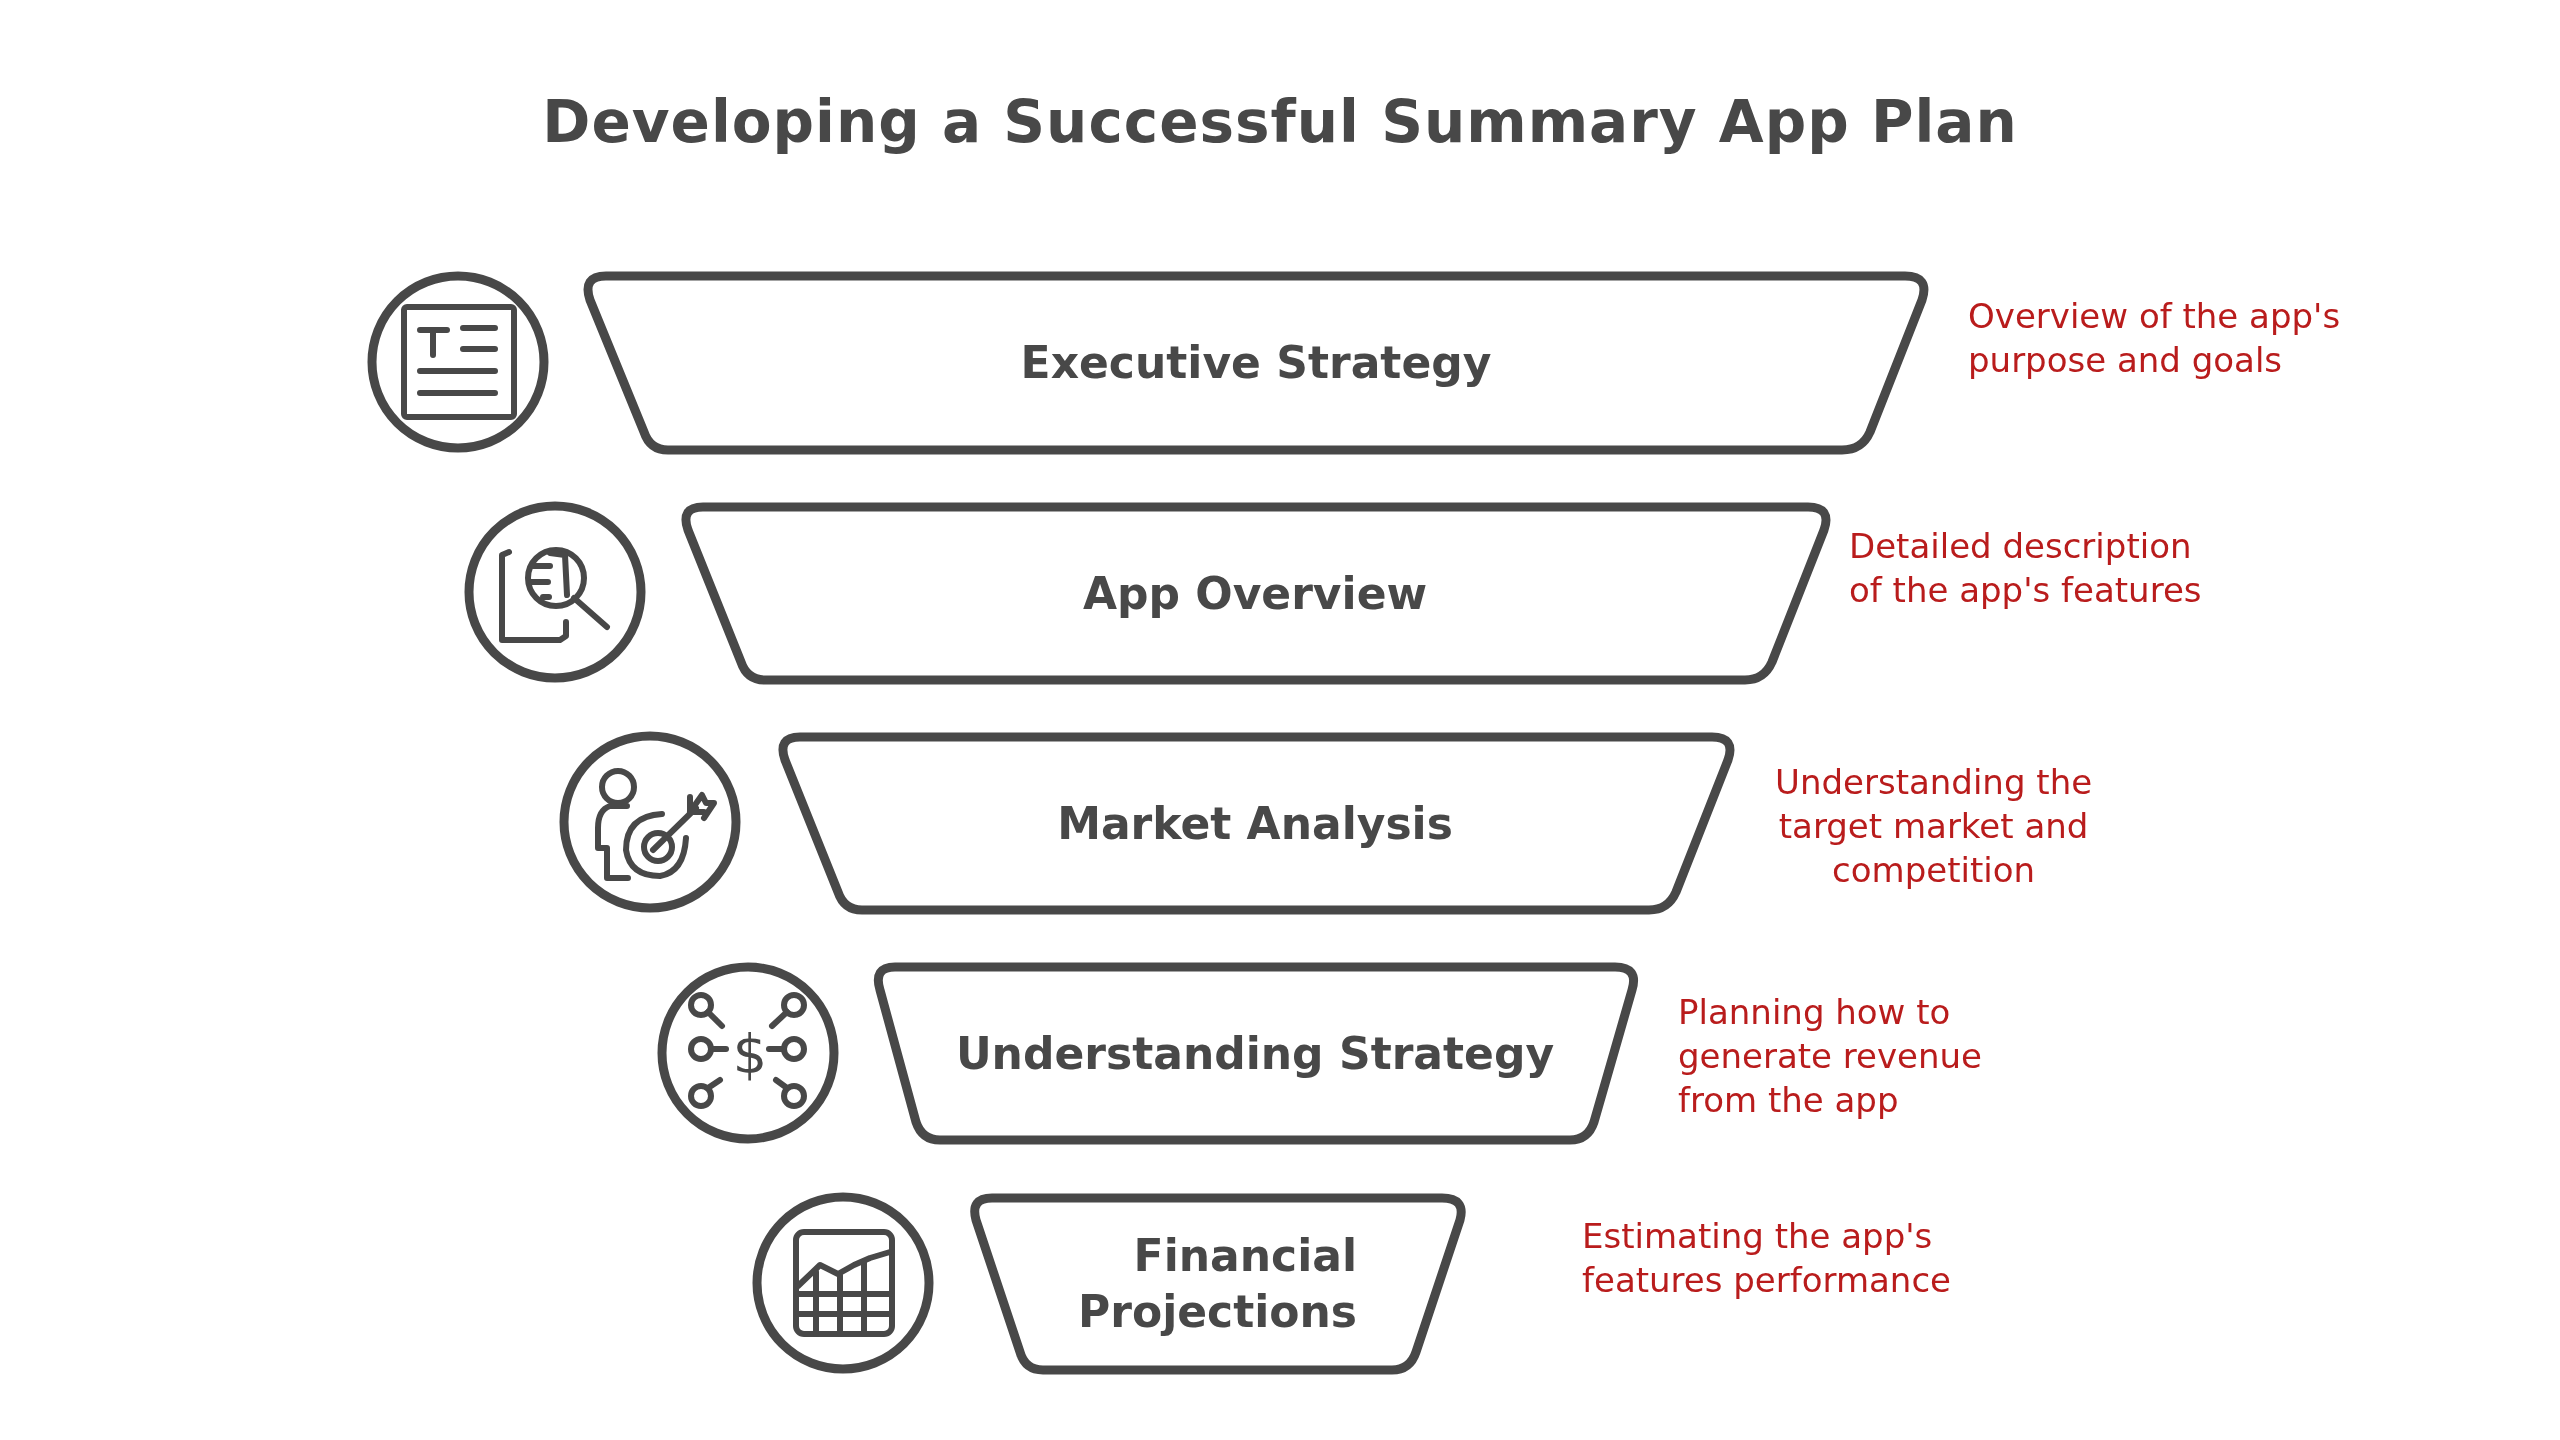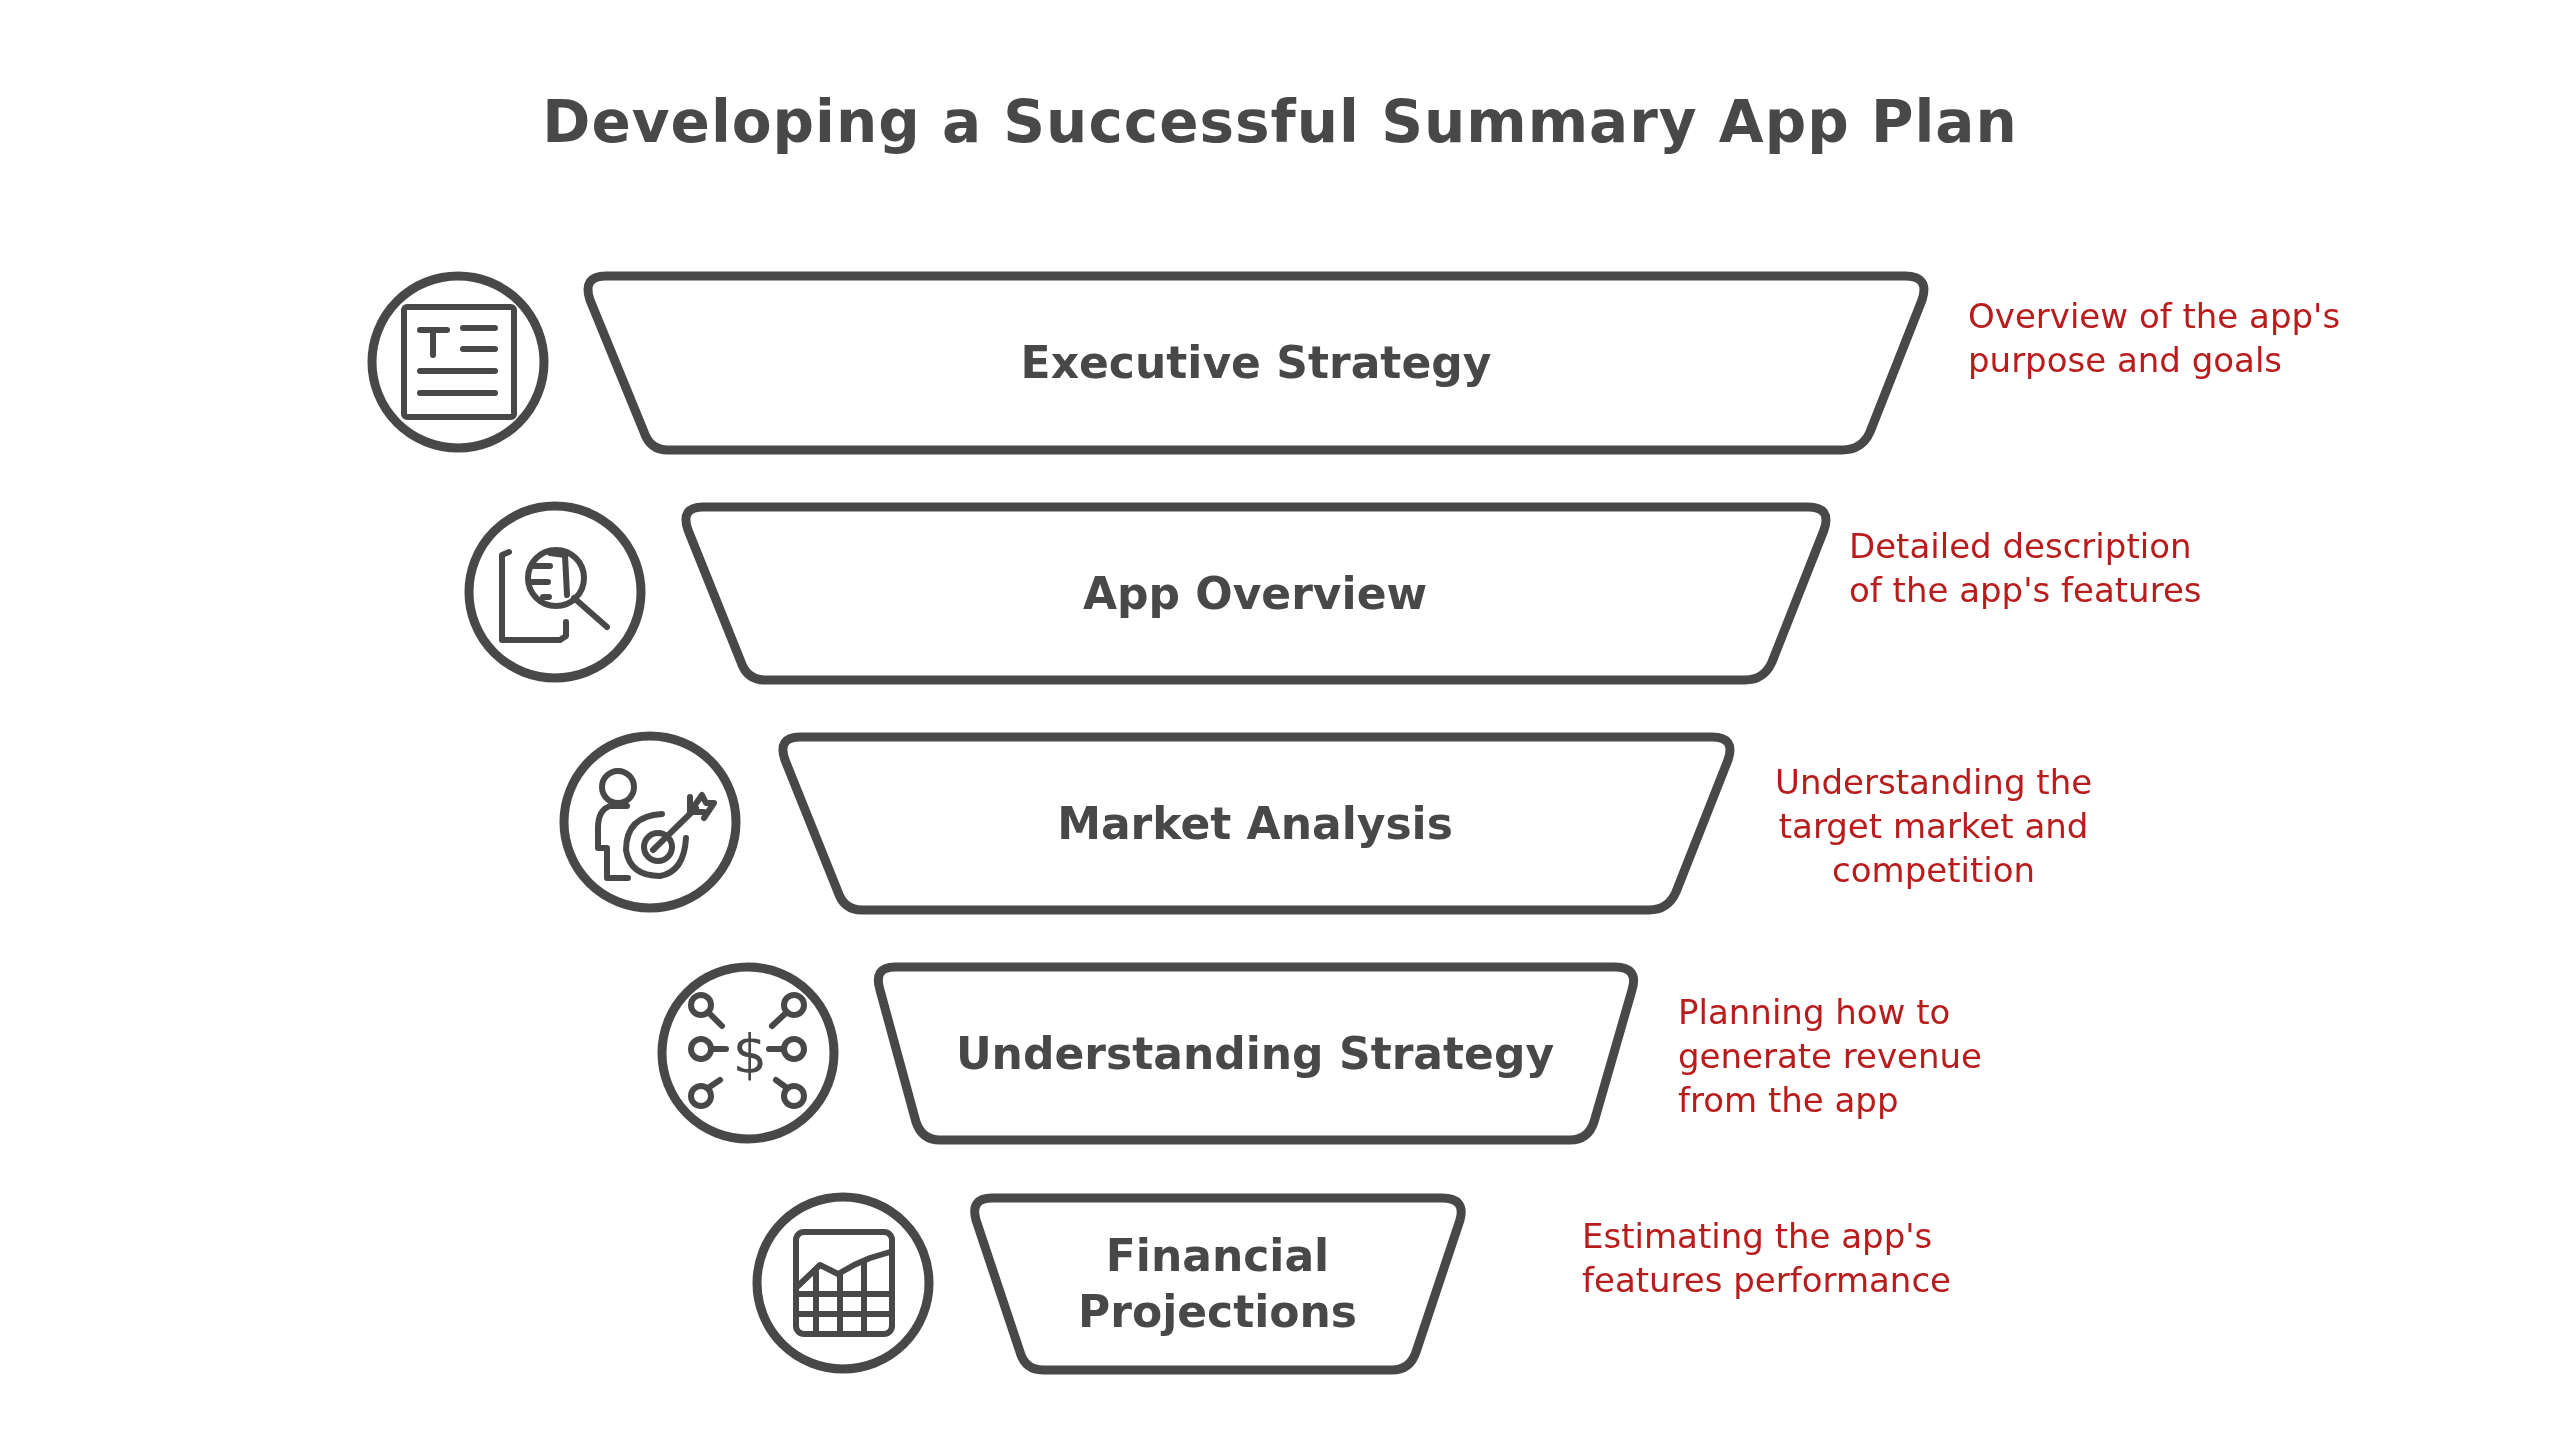--- a/index.html
+++ b/index.html
@@ -84,21 +84,21 @@
     <rect class="ico" x="796" y="1232" width="96" height="102" rx="8"></rect>
     <path class="ico" d="M798,1286 L820,1265 L838,1274 L854,1265 L870,1258 L890,1252"></path>
     <path class="ico" d="M798,1294 L890,1294 M798,1314 L890,1314 M816,1272 L816,1334 M840,1275 L840,1334 M864,1262 L864,1334"></path>
   </g>
 </svg>
 
 <div class="stage-label" style="left:650px; top:276px; width:1212px; height:174px;">Executive Strategy</div>
 <div class="stage-label" style="left:745px; top:507px; width:1020px; height:173px;">App Overview</div>
 <div class="stage-label" style="left:842px; top:737px; width:826px; height:173px;">Market Analysis</div>
 <div class="stage-label" style="left:900px; top:967px; width:710px; height:173px;">Understanding Strategy</div>
-<div class="stage-label" style="left:1010px; top:1198px; width:415px; height:172px; white-space:pre-line;">Financial
+<div class="stage-label" style="left:1010px; top:1198px; width:415px; height:172px; white-space:pre-line;text-align:right;">Financial
 Projections</div>
 
 <div class="desc" style="left:1968px; top:294px;">Overview of the app's
 purpose and goals</div>
 <div class="desc" style="left:1849px; top:524px;">Detailed description
 of the app's features</div>
 <div class="desc" style="left:1775px; top:760px;text-align:center;">Understanding the
 target market and
 competition</div>
 <div class="desc" style="left:1678px; top:990px;">Planning how to

